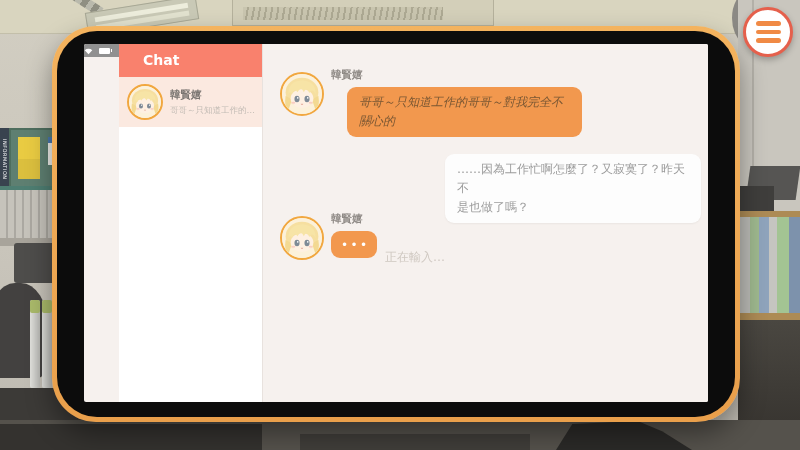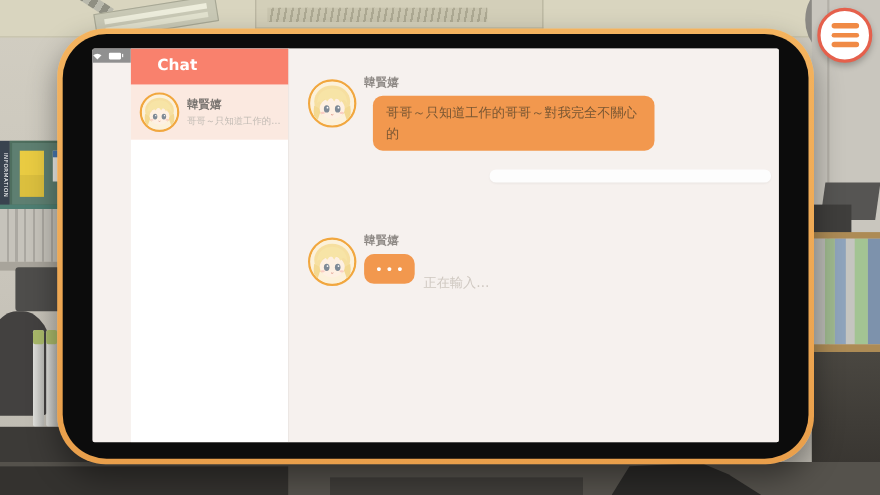--- a/index.html
+++ b/index.html
@@ -78,21 +78,21 @@
   .avatar-sm{width:36px;height:36px;}
   .avatar-lg{position:absolute;width:44px;height:44px;}
   
   .chat{position:relative;flex:1;background:#F6F1EE;}
   .sender{position:absolute;font-size:10.5px;color:#8F8A86;font-weight:600;}
   .bubble{position:absolute;border-radius:9px;padding:6px 12px;font-size:12px;line-height:19px;}
   .bubble-in{background:#F2984E;color:#7A5733;}
   .bubble-out{background:#FDFDFD;color:#9C9C9C;box-shadow:0 1px 2px rgba(0,0,0,.05);}
   .avatar-g1{left:17px;top:28px;}
   .sender-g1{left:68px;top:24px;}
-  .bubble-g1{left:76px;top:43px;width:256px;}
+  .bubble-g1{left:84px;top:43px;width:235px;font-style:italic;}
   .bubble-g2{right:7px;top:110px;width:256px;}
   .avatar-g3{left:17px;top:172px;}
   .sender-g3{left:68px;top:168px;}
   .typing-bubble{left:68px;top:187px;width:46px;height:27px;padding:0;display:flex;align-items:center;justify-content:center;}
   .typing-dots{color:#FFFFFF;font-size:12px;letter-spacing:2.5px;text-indent:2.5px;line-height:1;}
   .typing-status{position:absolute;left:122px;top:205px;font-size:12px;color:#CFC8C1;}
   
   .menu-btn{position:absolute;right:7px;top:7px;width:50px;height:50px;border-radius:50%;background:#FFFFFF;
     border:3px solid #E5604C;display:flex;flex-direction:column;align-items:center;justify-content:center;gap:4px;
     cursor:pointer;box-shadow:0 3px 6px rgba(0,0,0,.25);}
@@ -206,20 +206,22 @@
               <svg viewBox="0 0 44 44">
                   <use href="#chibi"></use>
                 </svg>
             </div>
             <div class="sender sender-g1">韓賢嬉</div>
             <div class="bubble bubble-in bubble-g1">
               <div>哥哥～只知道工作的哥哥～對我完全不關心的</div>
             </div>
 
             <div class="bubble bubble-out bubble-g2">
+              <div>……因為工作忙啊怎麼了？又寂寞了？昨天不</div>
+              <div>是也做了嗎？</div>
             </div>
 
             <div class="avatar avatar-lg avatar-g3">
               <svg viewBox="0 0 44 44">
                   <use href="#chibi"></use>
                 </svg>
             </div>
             <div class="sender sender-g3">韓賢嬉</div>
             <div class="bubble bubble-in typing-bubble">
               <span class="typing-dots">•••</span>

